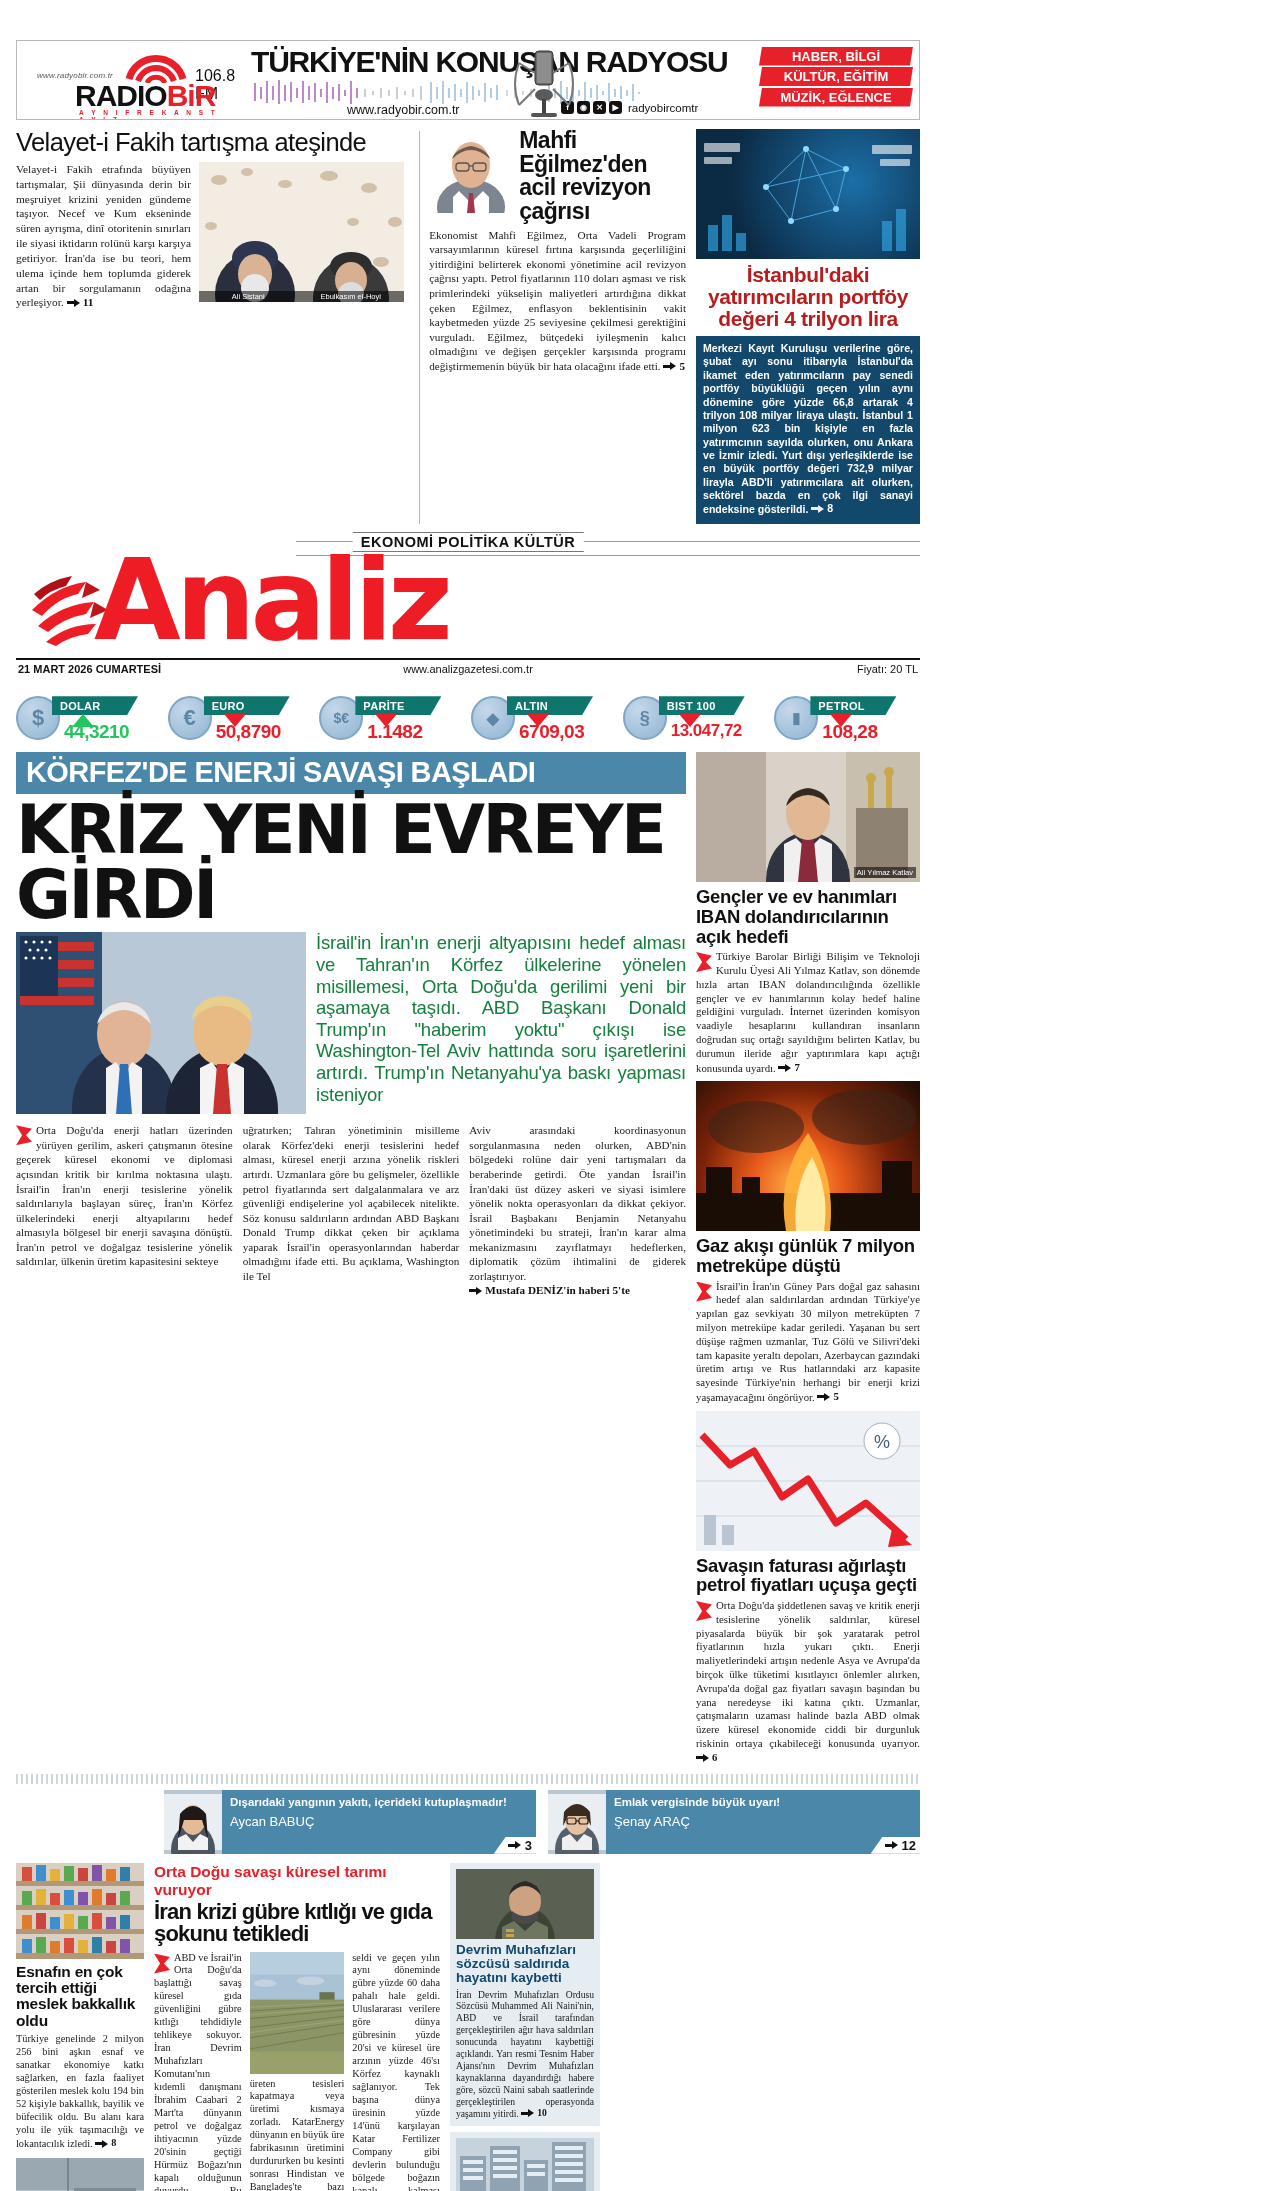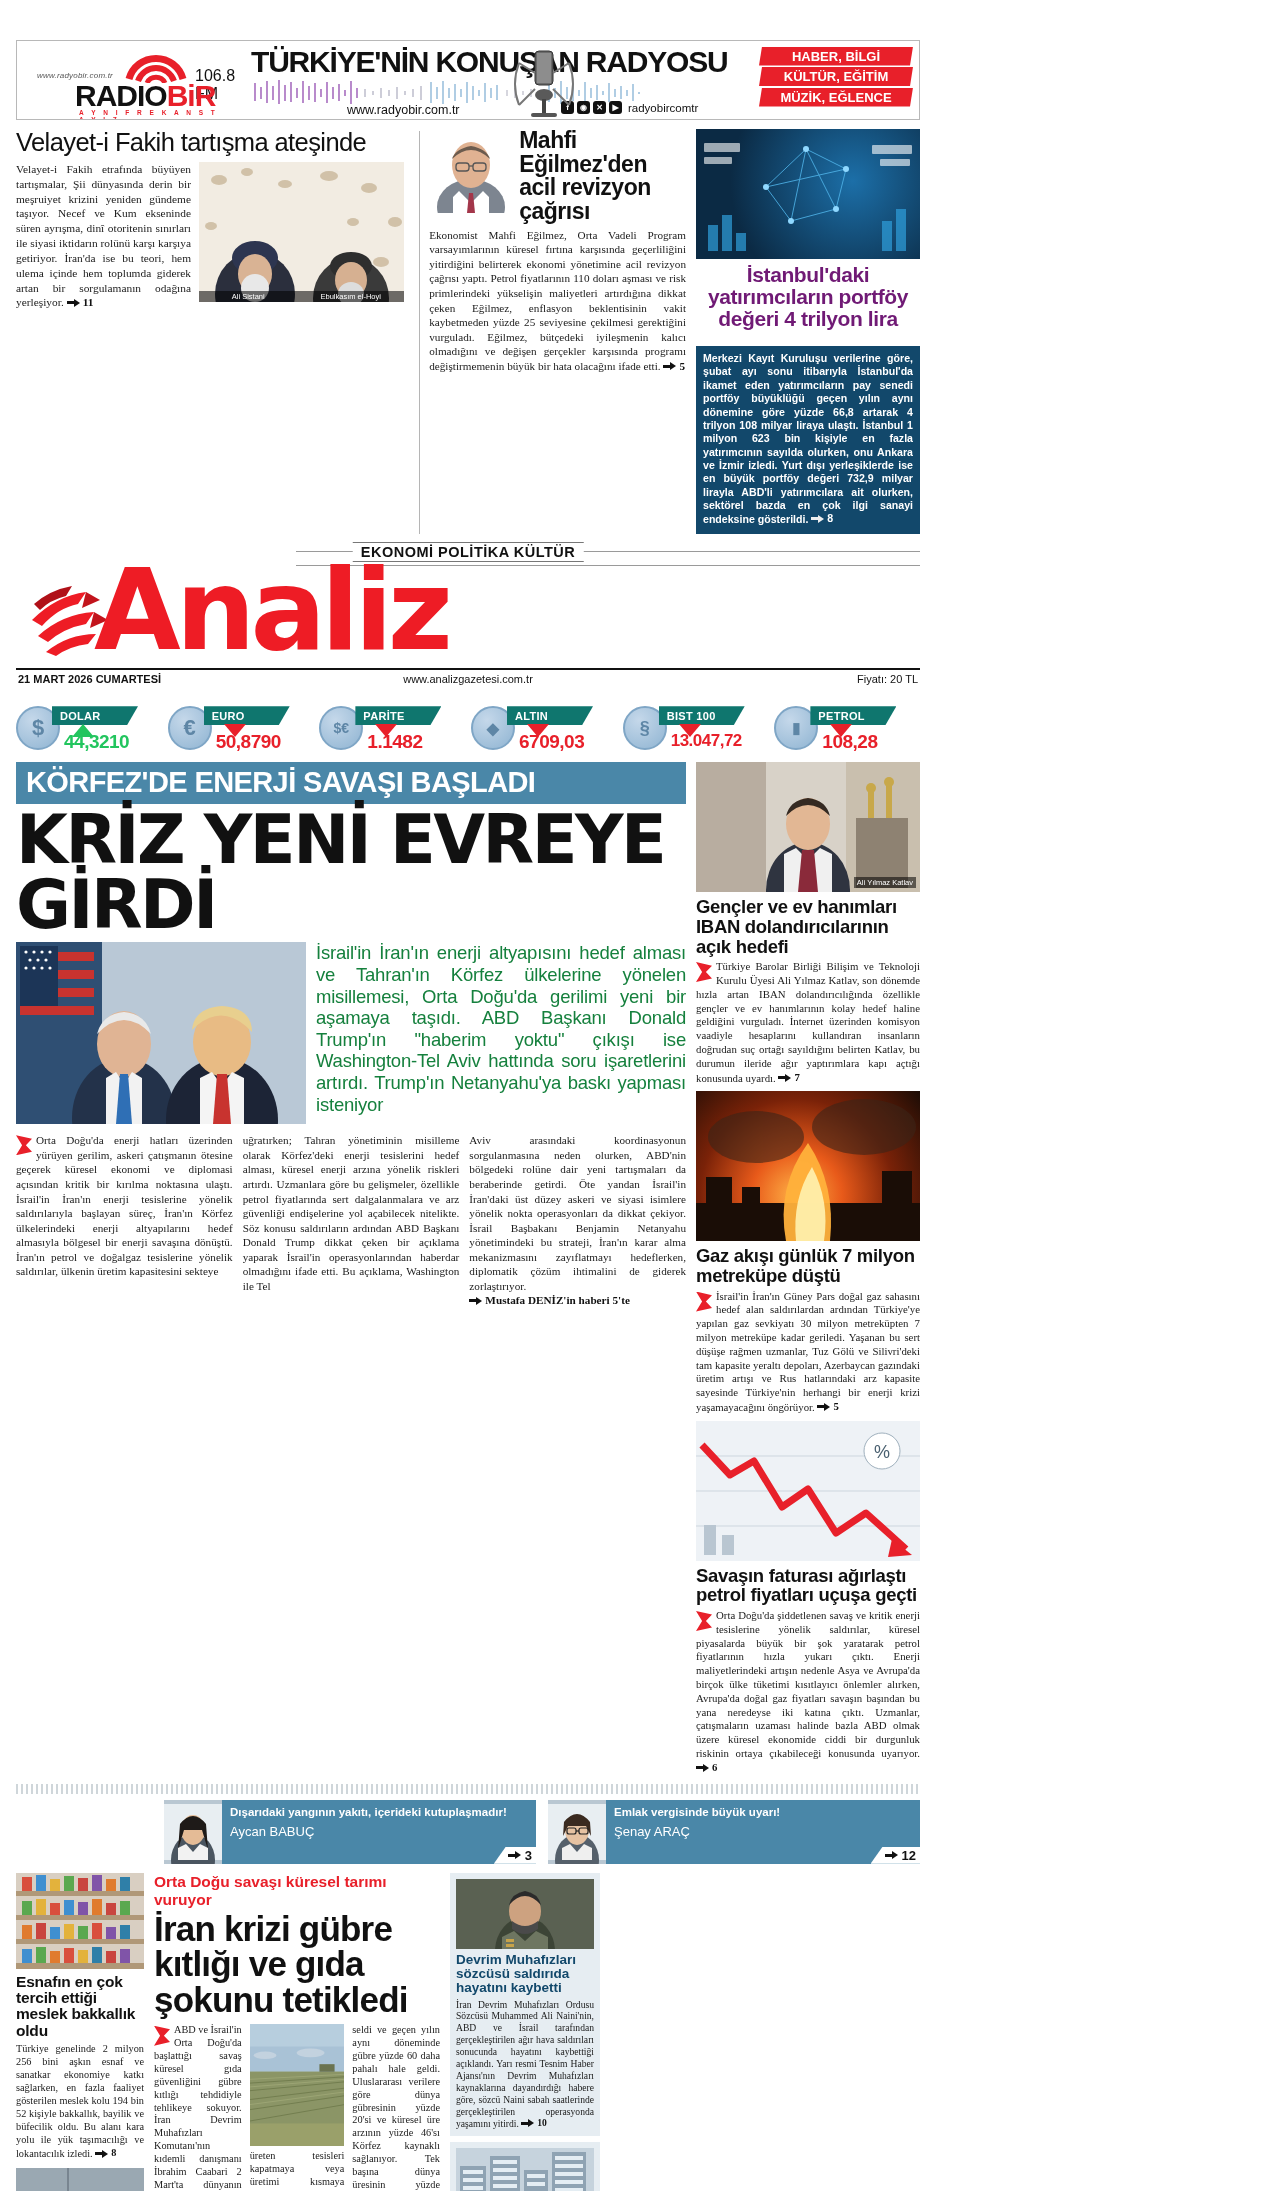--- a/index.html
+++ b/index.html
@@ -58,21 +58,21 @@
   .arw::after{content:"";position:absolute;left:7px;top:0;border-left:6px solid #111;border-top:4px solid transparent;border-bottom:4px solid transparent;}
 
   .h-mahfi { font-size:23px; font-weight:bold; color:#111; line-height:1.03; letter-spacing:-.5px; margin:0 0 4px 90px;}
   .mahfi-wrap { position:relative; }
   .mahfi-photo { position:absolute; left:0; top:0; width:84px; height:84px; background:#dfe3e8; overflow:hidden;}
   .mahfi-text { font-family:"Liberation Serif", serif; font-size:11.2px; line-height:1.30; color:#1a1a1a; text-align:justify; }
 
   
   .promo { width:224px; background:#fff; }
   .promo-img { height:130px; background:#0e2a3e; position:relative; overflow:hidden;}
-  .promo-h { background:#fff; color:#701a75; font-size:21px; font-weight:bold; line-height:1.05; text-align:center; padding:5px 2px 16px; letter-spacing:-.4px;}
+  .promo-h { background:#fff; color:#b91c1c; font-size:21px; font-weight:bold; line-height:1.05; text-align:center; padding:5px 2px 6px; letter-spacing:-.4px;}
   .promo-body { background:#12486b; color:#fff; font-size:10.6px; line-height:1.26; padding:6px 7px 8px; text-align:justify; font-weight:bold; font-family:"Liberation Sans",sans-serif;}
 
   
   .masthead { position:relative; height:150px; margin-top:6px; }
   .mh-kicker { position:absolute; left:50%; transform:translateX(-50%); top:2px; font-size:14.5px; font-weight:bold; letter-spacing:.5px; color:#111;
      border-top:1px solid #777; border-bottom:1px solid #777; padding:1px 8px; background:#fff; z-index:3;}
   .mh-rules { position:absolute; left:280px; right:0; top:11px; height:0; border-top:1px solid #9a9a9a; }
   .mh-rules2 { position:absolute; left:280px; right:0; top:25px; height:0; border-top:1px solid #9a9a9a; }
   .mh-name { position:absolute; left:78px; top:14px; font-size:112px; font-weight:bold; color:#ee1c25; letter-spacing:-5px; line-height:1; font-family:"DejaVu Sans", sans-serif;}
   .mh-globe { position:absolute; left:8px; top:34px; width:86px; height:86px;}
@@ -135,21 +135,21 @@
   
   .bottom { display:flex; gap:10px; margin-top:9px; }
   .bcol1 { width:128px; }
   .bcol2 { width:286px; }
   .bcol3 { width:150px; }
   .bcol4 { width:288px; }
   .b-img { width:100%; height:96px; background:#cdd5da; position:relative; overflow:hidden; }
   .b-h { font-size:15.5px; font-weight:bold; line-height:1.06; color:#111; margin:5px 0 4px; letter-spacing:-.2px;}
   .b-t { font-family:"Liberation Serif", serif; font-size:10.3px; line-height:1.26; color:#1a1a1a; text-align:justify;}
   .b-kick { color:#e8202a; font-size:15.5px; font-weight:bold; margin:0 0 2px;}
-  .b-bigh { font-size:35px; font-weight:bold; line-height:1.02; color:#111; letter-spacing:-.8px; margin:0 0 6px;}
+  .b-bigh { font-size:22px; font-weight:bold; line-height:1.02; color:#111; letter-spacing:-.8px; margin:0 0 6px;}
   .b2-flex { display:flex; gap:8px; }
   .b2-col { flex:1; font-family:"Liberation Serif", serif; font-size:10.3px; line-height:1.26; color:#1a1a1a; text-align:justify;}
   .b2-img { width:100%; height:122px; background:#9aa894; position:relative; overflow:hidden; margin-bottom:4px;}
   .b3-box { background:#e6edf2; padding:6px; }
   .b3-img { width:100%; height:70px; background:#3e4a3a; position:relative; overflow:hidden;}
   .b3-h { color:#12486b; font-size:13.5px; font-weight:bold; line-height:1.06; margin:4px 0 3px;}
   .b3-t { font-family:"Liberation Serif", serif; font-size:9.6px; line-height:1.24; color:#1a1a1a; text-align:justify;}
   .fire { position:absolute; inset:0; background:radial-gradient(circle at 45% 70%, #ffb347 0%, #e85a1a 28%, #7a2208 60%, #1b0c05 100%);}
   .tech { position:absolute; inset:0; background:radial-gradient(circle at 70% 40%, #1c6fa8 0%, #0b2a44 70%);}
   .field{ position:absolute; inset:0; background:linear-gradient(#b7cede 0 32%, #9aa06a 32% 100%);}

